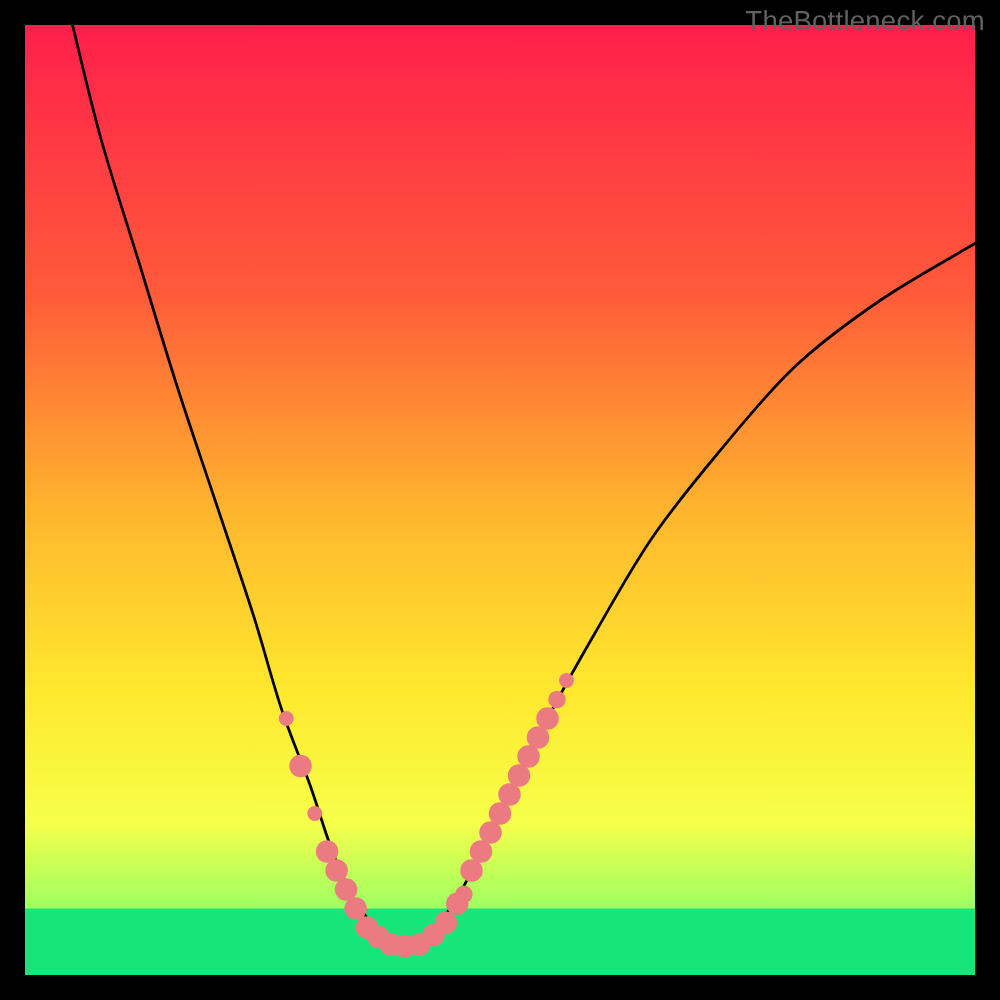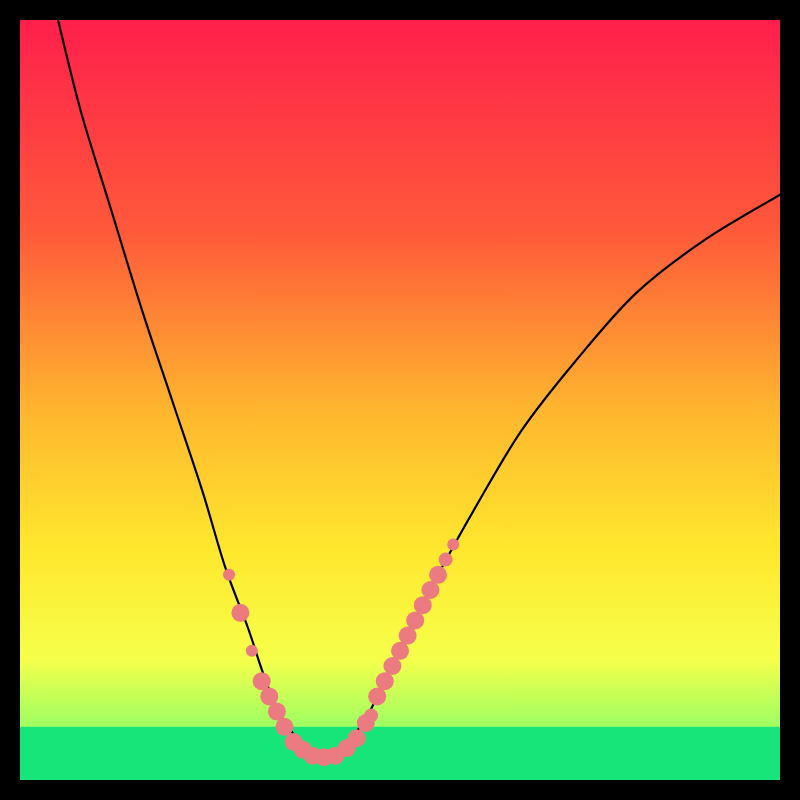--- a/index.html
+++ b/index.html
@@ -35,20 +35,21 @@
     height: 760px;
   }
   svg {
     display: block;
   }
 </style>
 </head>
 <body>
 
 <div class="outer">
+  <div class="watermark">TheBottleneck.com</div>
   <div class="plot">
     <svg id="chart-svg" width="760" height="760" viewBox="0 0 760 760">
         <defs>
           <linearGradient id="bg-grad" x1="0" y1="0" x2="0" y2="1">
             <stop offset="0%" stop-color="#ff1f4b"></stop>
             <stop offset="28%" stop-color="#ff5a3a"></stop>
             <stop offset="52%" stop-color="#ffb82e"></stop>
             <stop offset="70%" stop-color="#ffe82e"></stop>
             <stop offset="84%" stop-color="#f6ff4a"></stop>
             <stop offset="93%" stop-color="#9dff62"></stop>

